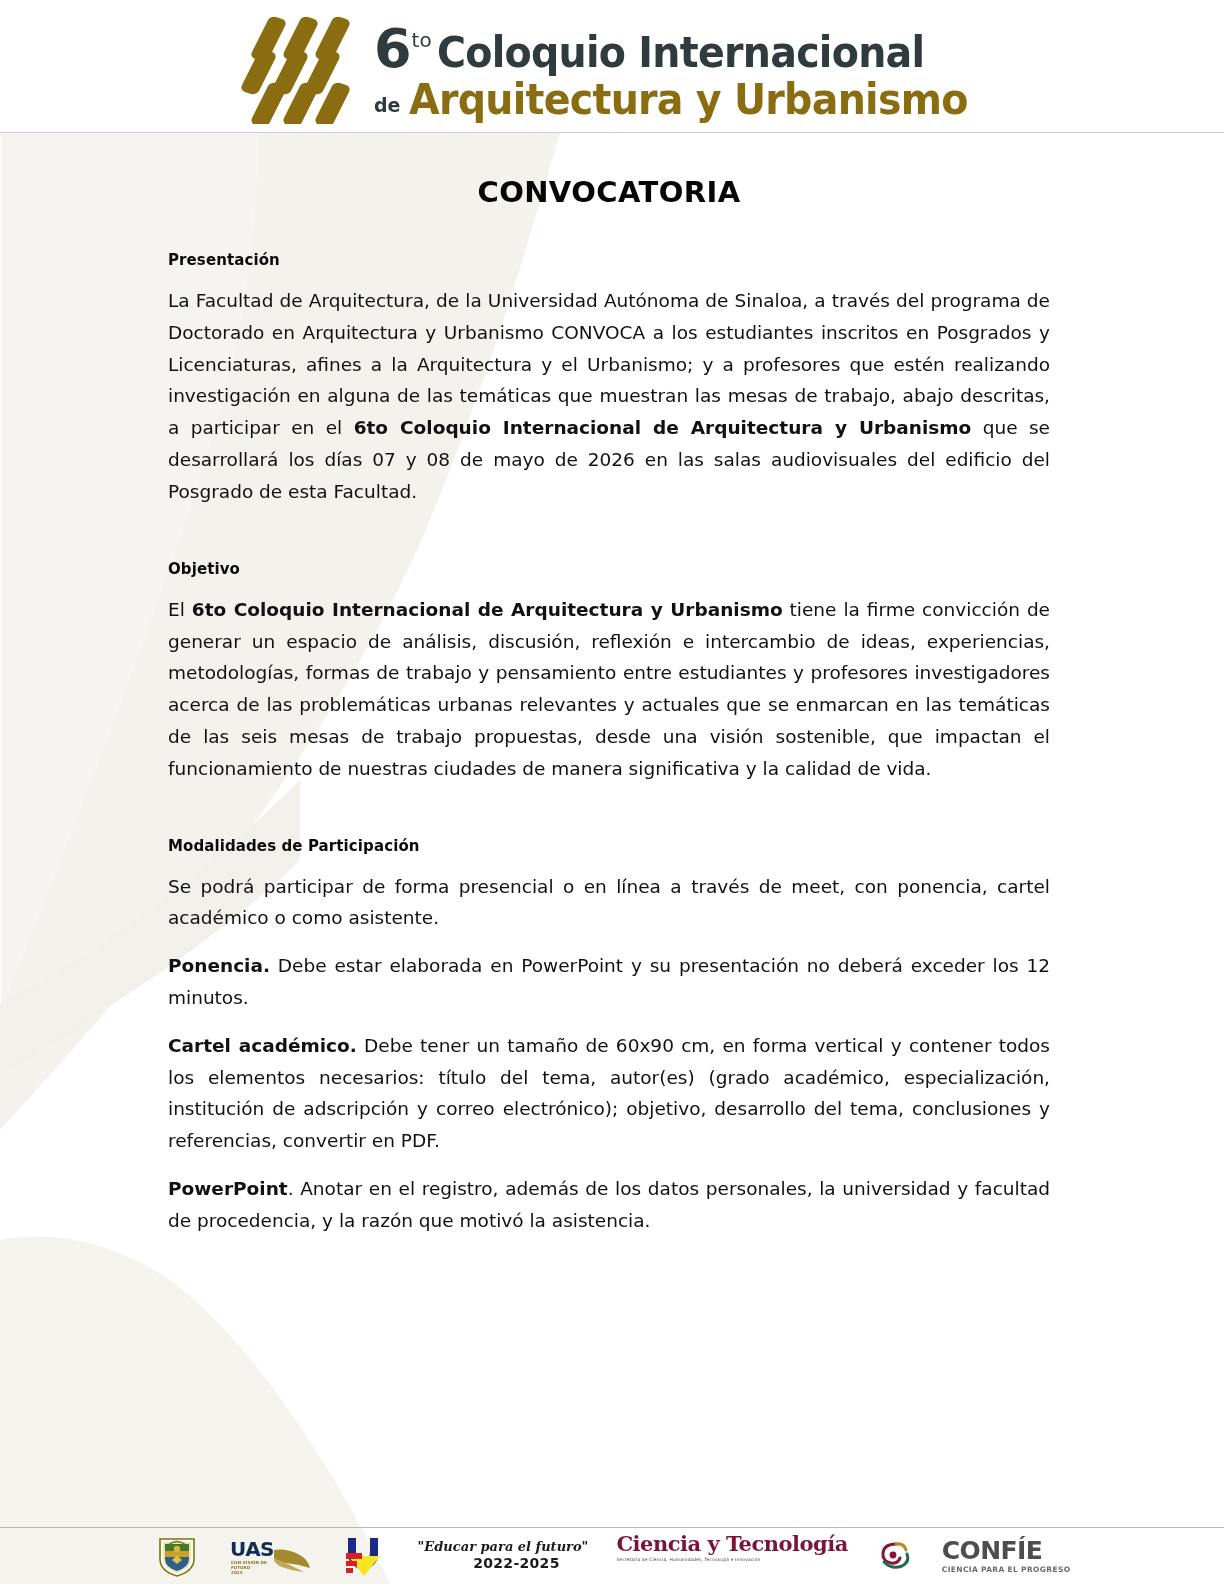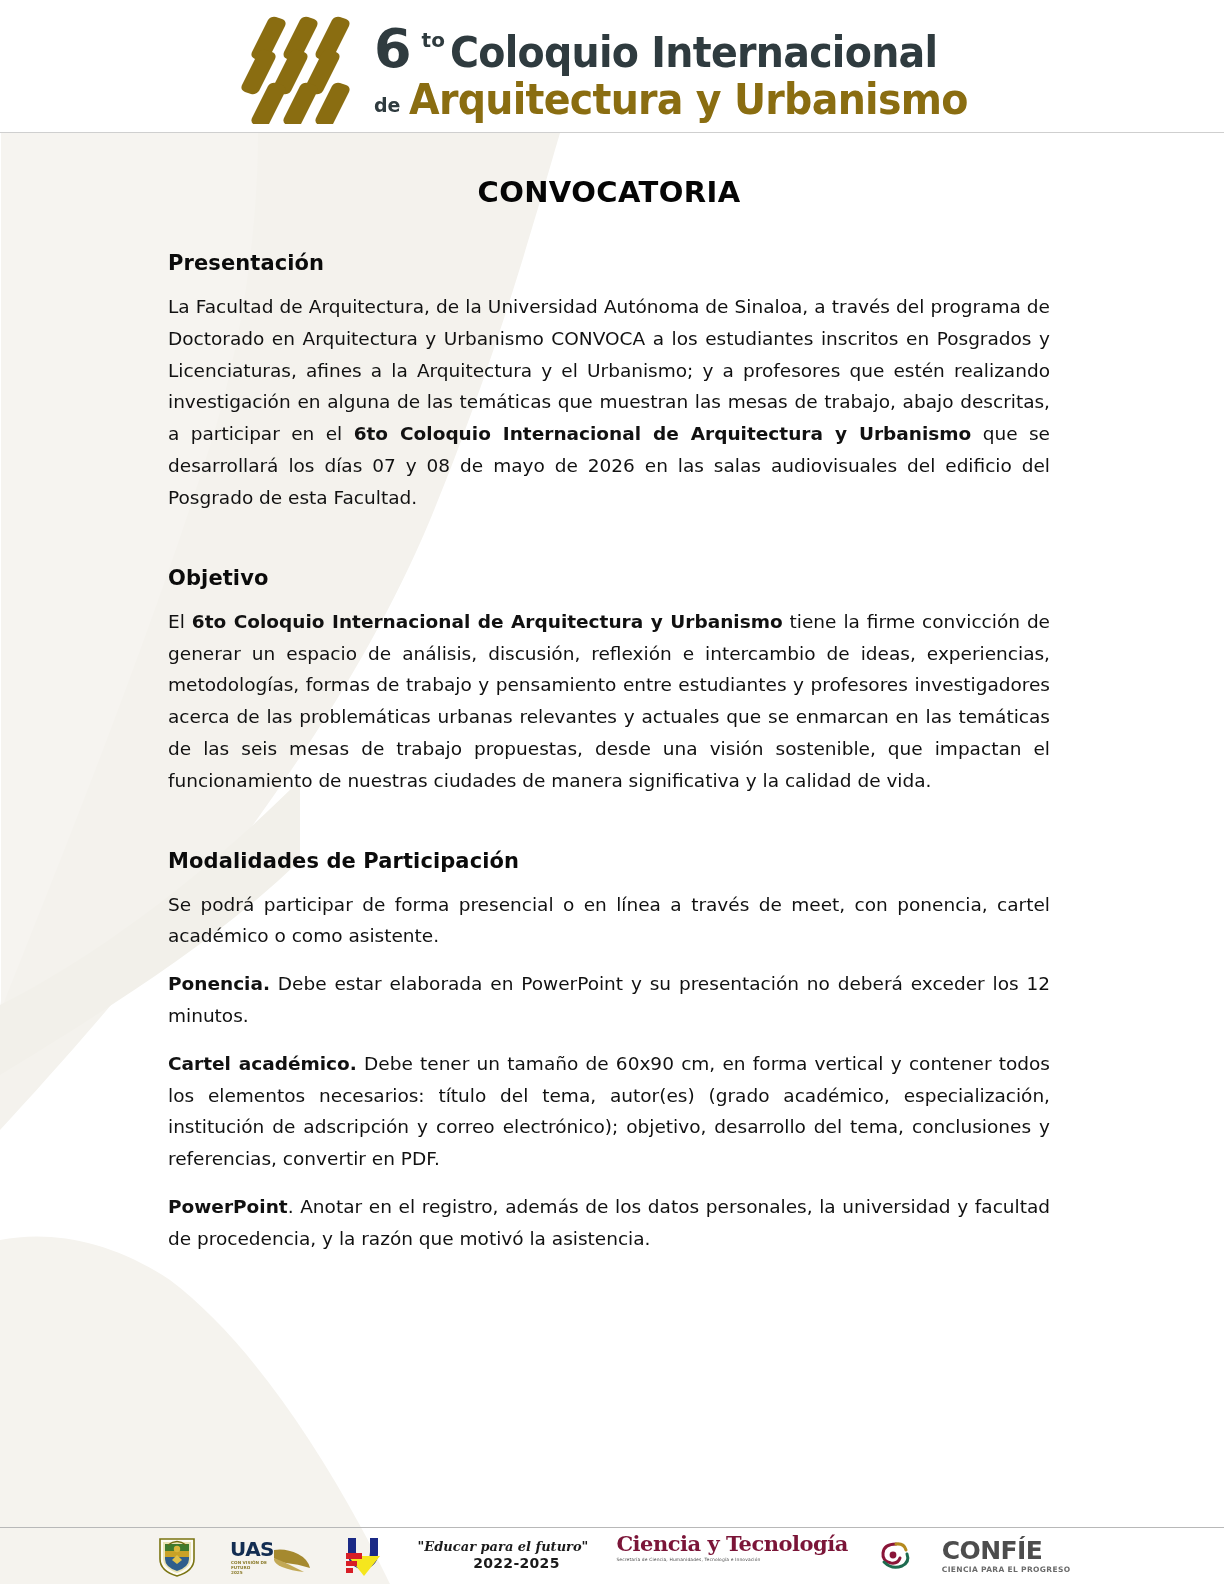--- a/index.html
+++ b/index.html
@@ -64,26 +64,26 @@
   #title-line-1 { margin-bottom: 2px; }
   .big-num {
     font-family: "DejaVu Sans", sans-serif;
     font-weight: bold;
     font-size: 54px;
     color: #2f3b3f;
     letter-spacing: -1px;
   }
   .sup-to {
     font-family: "DejaVu Sans", sans-serif;
-    font-weight: bold;
+    font-weight: normal;
     font-size: 20px;
     color: #2f3b3f;
     position: relative;
     top: -20px;
-    margin-left: 11px;
+    margin-left: 1px;
     margin-right: 5px;
   }
   .main-title-1 {
     font-family: "DejaVu Sans", sans-serif;
     font-weight: bold;
     font-size: 43px;
     color: #2f3b3f;
     letter-spacing: -0.8px;
     transform: scaleX(0.92);
     transform-origin: left center;
@@ -121,21 +121,21 @@
     font-weight: bold;
     font-size: 29px;
     letter-spacing: 0.4px;
     color: #050505;
     margin: 0 0 42px 0;
   }
   .section { margin-bottom: 30px; }
   .section-heading {
     font-family: "DejaVu Sans", sans-serif;
     font-weight: bold;
-    font-size: 21px;
+    font-size: 15px;
     color: #0b0b0b;
     margin: 0 0 16px 0;
     letter-spacing: 0.1px;
   }
   .para {
     font-family: "DejaVu Sans", sans-serif;
     font-size: 18.5px;
     line-height: 1.72;
     text-align: justify;
     text-justify: inter-word;

